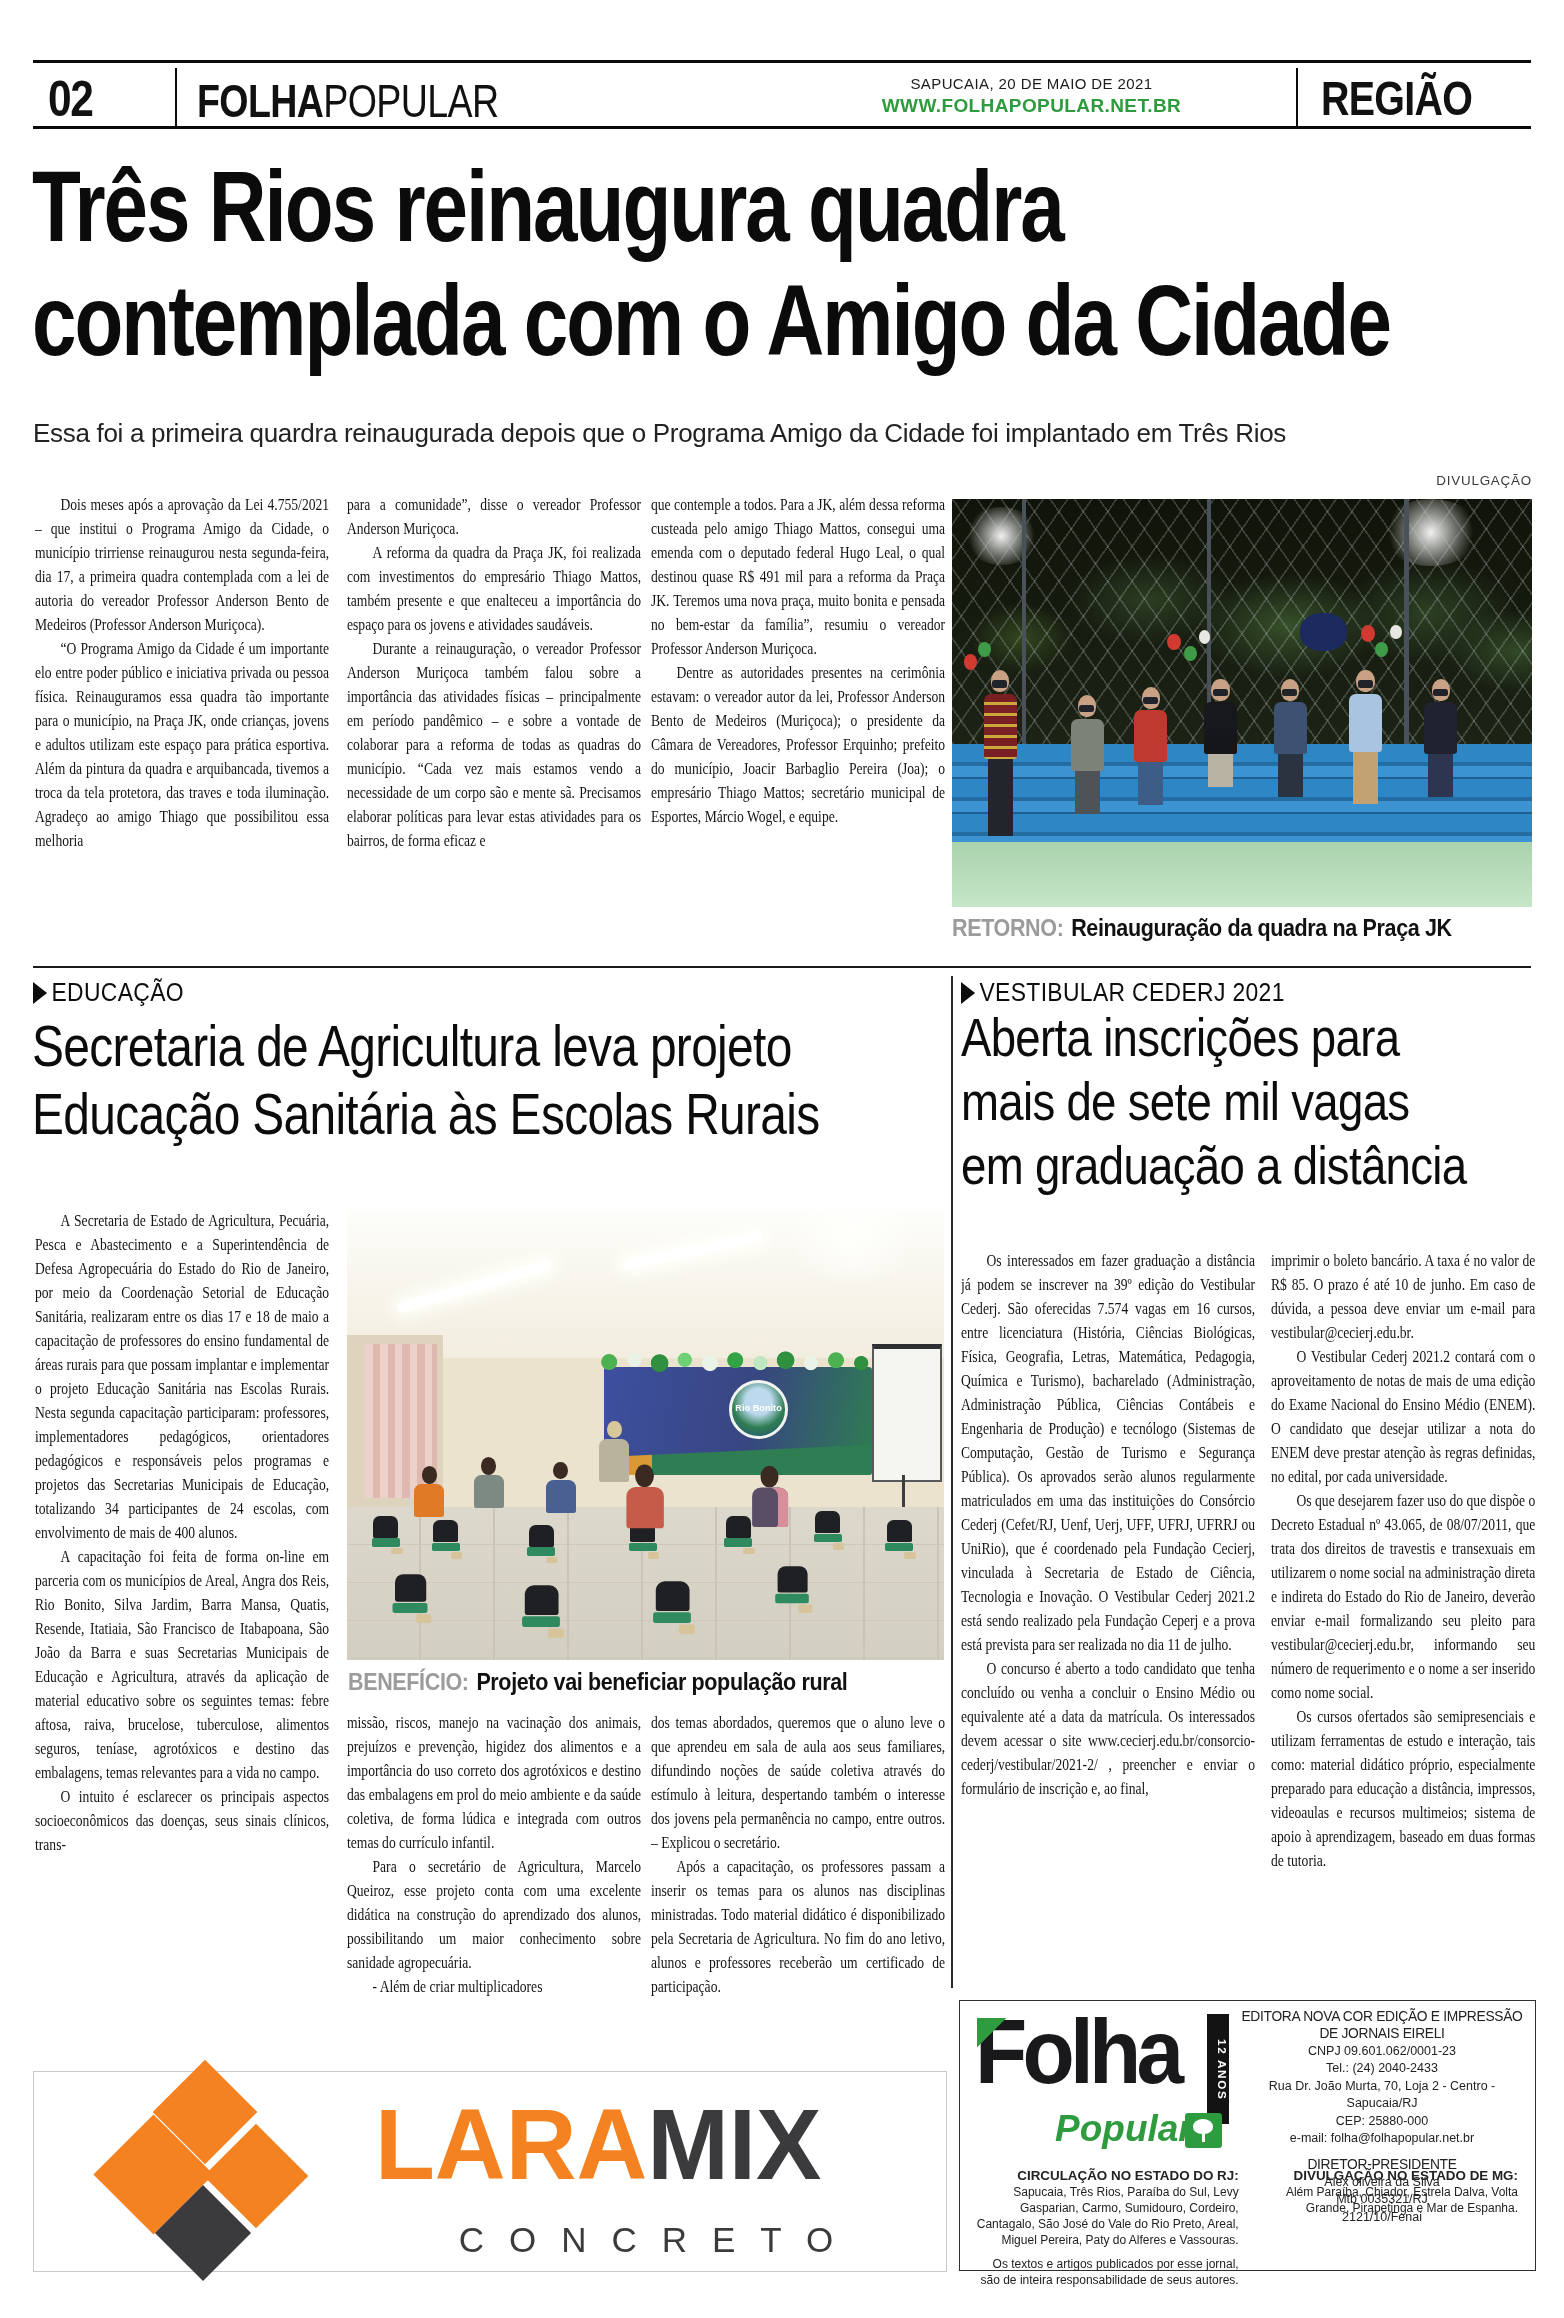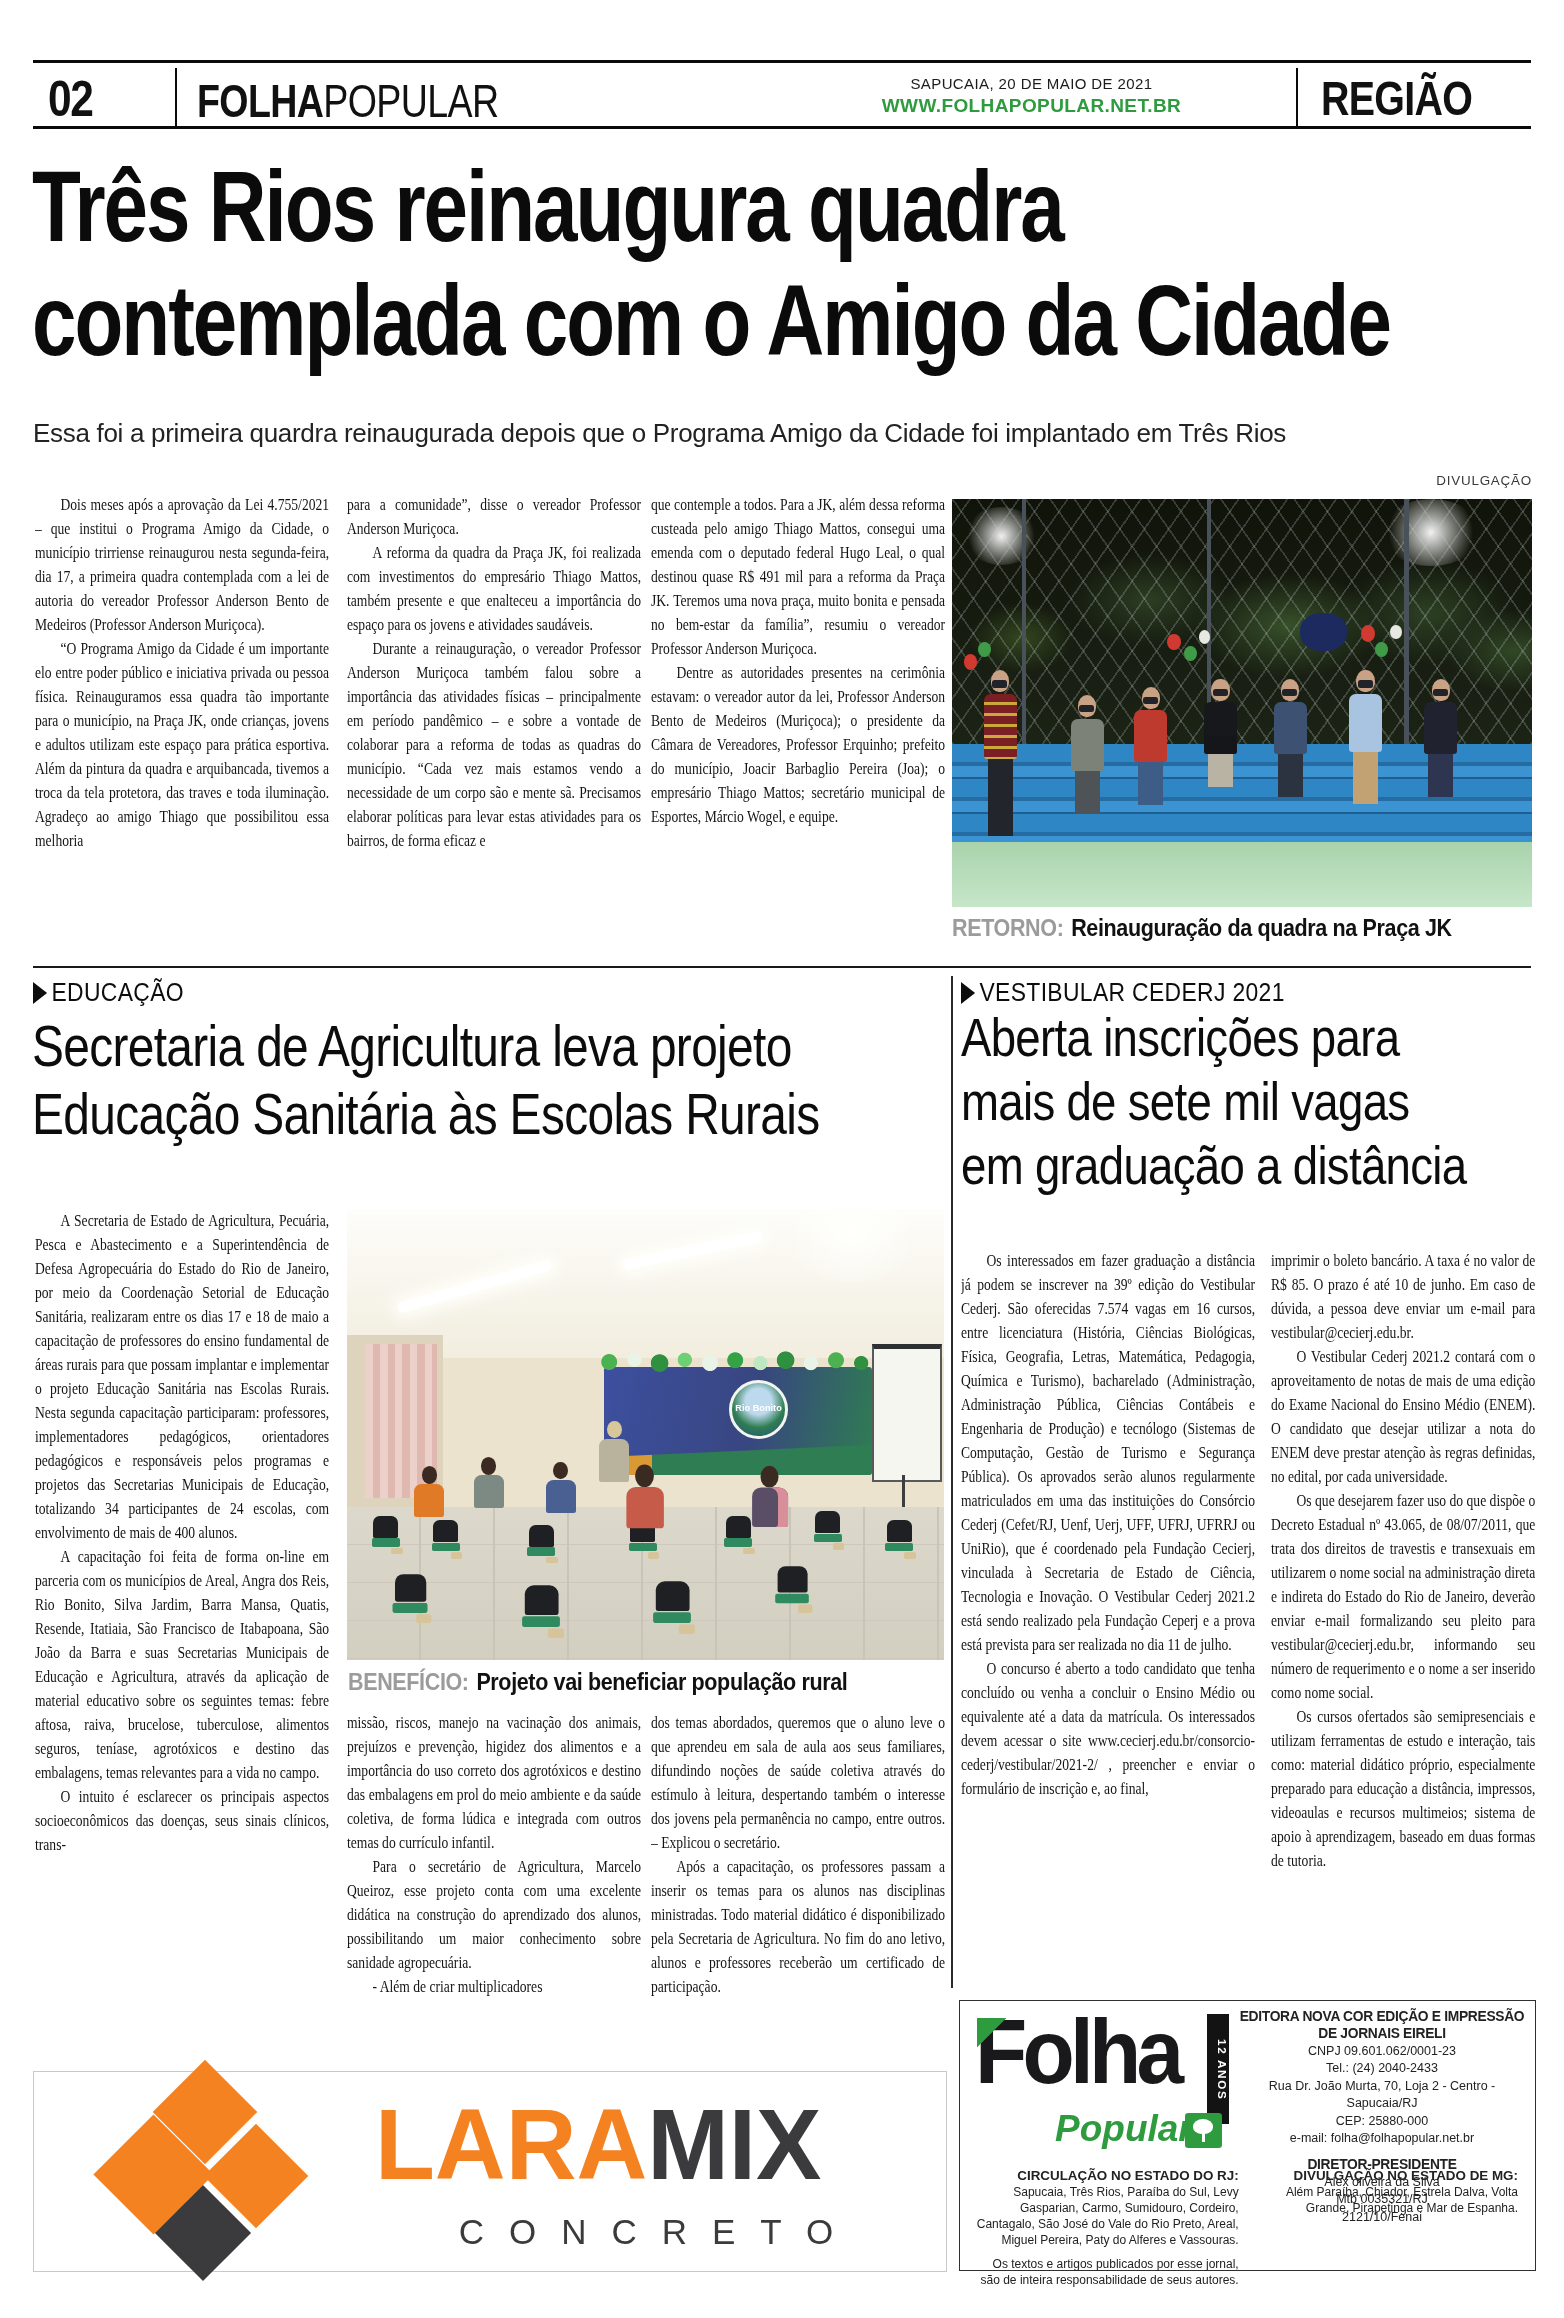--- a/index.html
+++ b/index.html
@@ -121,38 +121,38 @@
   .person2 .hd{margin:0 auto;width:15px;height:17.5px;border-radius:50%;background:#3b2a22;}
   .person2 .tor{margin:0.8px auto 0;width:30px;height:33px;border-radius:7.5px 7.5px 2.5px 2.5px;}
 
   
   .ad{left:33px;top:2071px;width:912px;height:199px;border:0.8px solid #c9c9c9;background:#fff;}
   .dia{position:absolute;transform:rotate(45deg);}
   .ad-word{position:absolute;left:341px;top:15px;font-size:100px;font-weight:700;letter-spacing:0px;
            transform:scaleX(.98);transform-origin:0 0;white-space:nowrap;}
   .ad-word .lara{color:#f58220;}
   .ad-word .mix{color:#3b3a3c;}
-  .ad-sub{position:absolute;left:357px;top:140px;width:535px;text-align:center;font-size:35px;font-weight:500;
+  .ad-sub{position:absolute;left:357px;top:148px;width:535px;text-align:center;font-size:35px;font-weight:500;
           letter-spacing:25px;color:#3b3a3c;}
 
   
   .exped{left:959px;top:2000px;width:575px;height:269px;border:1.7px solid #2f2f2f;background:#fff;font-family:"Liberation Sans",sans-serif;}
   .folha-logo{position:absolute;left:15px;top:5px;width:259px;height:157px;}
   .folha-word{position:absolute;left:0;top:-5px;font-size:90px;font-weight:800;letter-spacing:-5px;color:#19191b;
               transform:scaleX(.95);transform-origin:0 0;}
   .folha-tri{position:absolute;left:1.7px;top:11.7px;width:30px;height:30px;background:#2e9b3e;
              clip-path:polygon(0 0,100% 0,0 100%);}
   .folha-anos{position:absolute;left:232px;top:8.4px;width:22px;height:110px;background:#131313;color:#fff;
               writing-mode:vertical-rl;text-align:center;font-size:11.7px;font-weight:700;letter-spacing:1.7px;}
   .folha-pop{position:absolute;left:80px;top:102px;font-size:37px;font-style:italic;font-weight:600;color:#2e9b3e;}
   .folha-treebox{position:absolute;left:210px;top:107px;width:37px;height:35px;background:#2e9b3e;border-radius:3.3px;}
   .folha-treebox .crown{position:absolute;left:8.4px;top:5.8px;width:20px;height:15px;border-radius:50% 50% 45% 45%;background:#fff;}
   .folha-treebox .trunk{position:absolute;left:16.7px;top:20px;width:3.3px;height:9.2px;background:#fff;}
   .exp-info{position:absolute;left:276px;top:6.7px;width:292px;text-align:center;font-size:12.5px;line-height:17.5px;color:#222;}
-  .exp-info .b{font-weight:700;font-size:13.8px;letter-spacing:-0.3px;}
+  .exp-info .b{font-weight:400;font-size:13.8px;letter-spacing:-0.3px;}
   .exp-row2{position:absolute;top:167px;width:267px;text-align:right;font-size:12px;line-height:16px;color:#222;}
   .exp-row2 .b{font-weight:700;font-size:13.4px;}
   .sp{height:8.4px;}
 </style>
 </head>
 <body>
 
 <div class="page">
 
   <div class="abs hdr-rule"></div>

